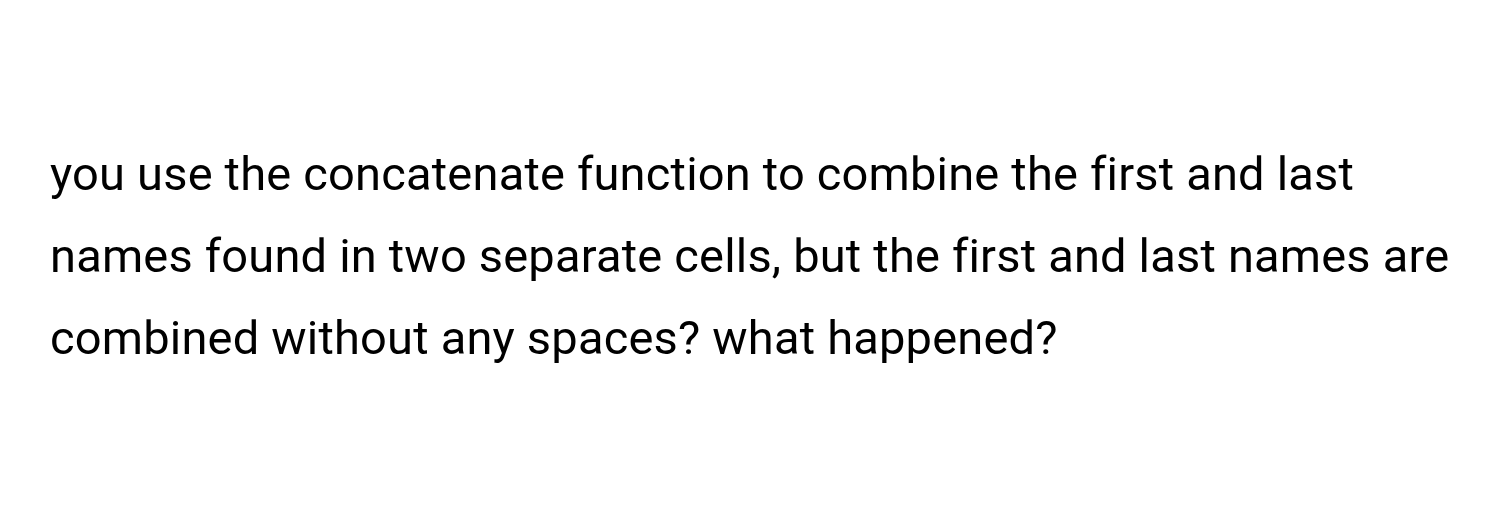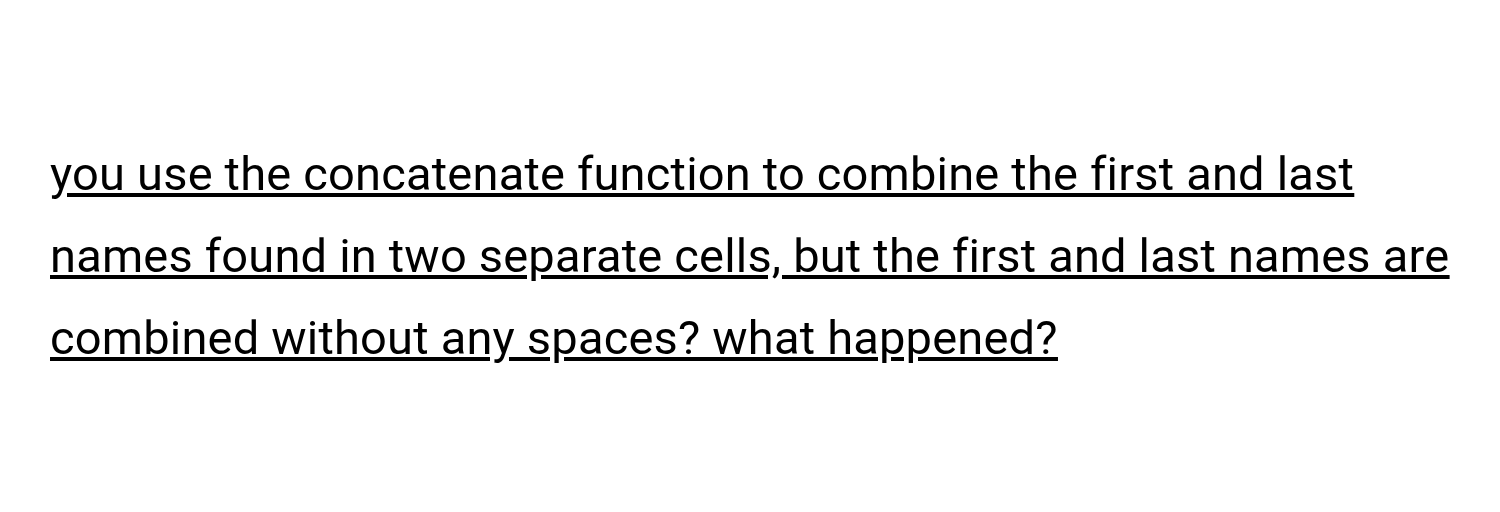--- a/index.html
+++ b/index.html
@@ -1,19 +1,18 @@
 <!DOCTYPE html>
 <html><head>
   <meta charset="utf-8">
   <style>
     * {
       margin: 0;
       padding: 0;
       box-sizing: border-box;
-      text-decoration: underline;
     }
     body {
       width: 1500px;
       height: 512px;
       background: #ffffff;
       font-family: -apple-system, BlinkMacSystemFont, "Segoe UI", Roboto, Helvetica, Arial, sans-serif;
       display: flex;
       align-items: center;
       padding: 40px 50px;
     }

